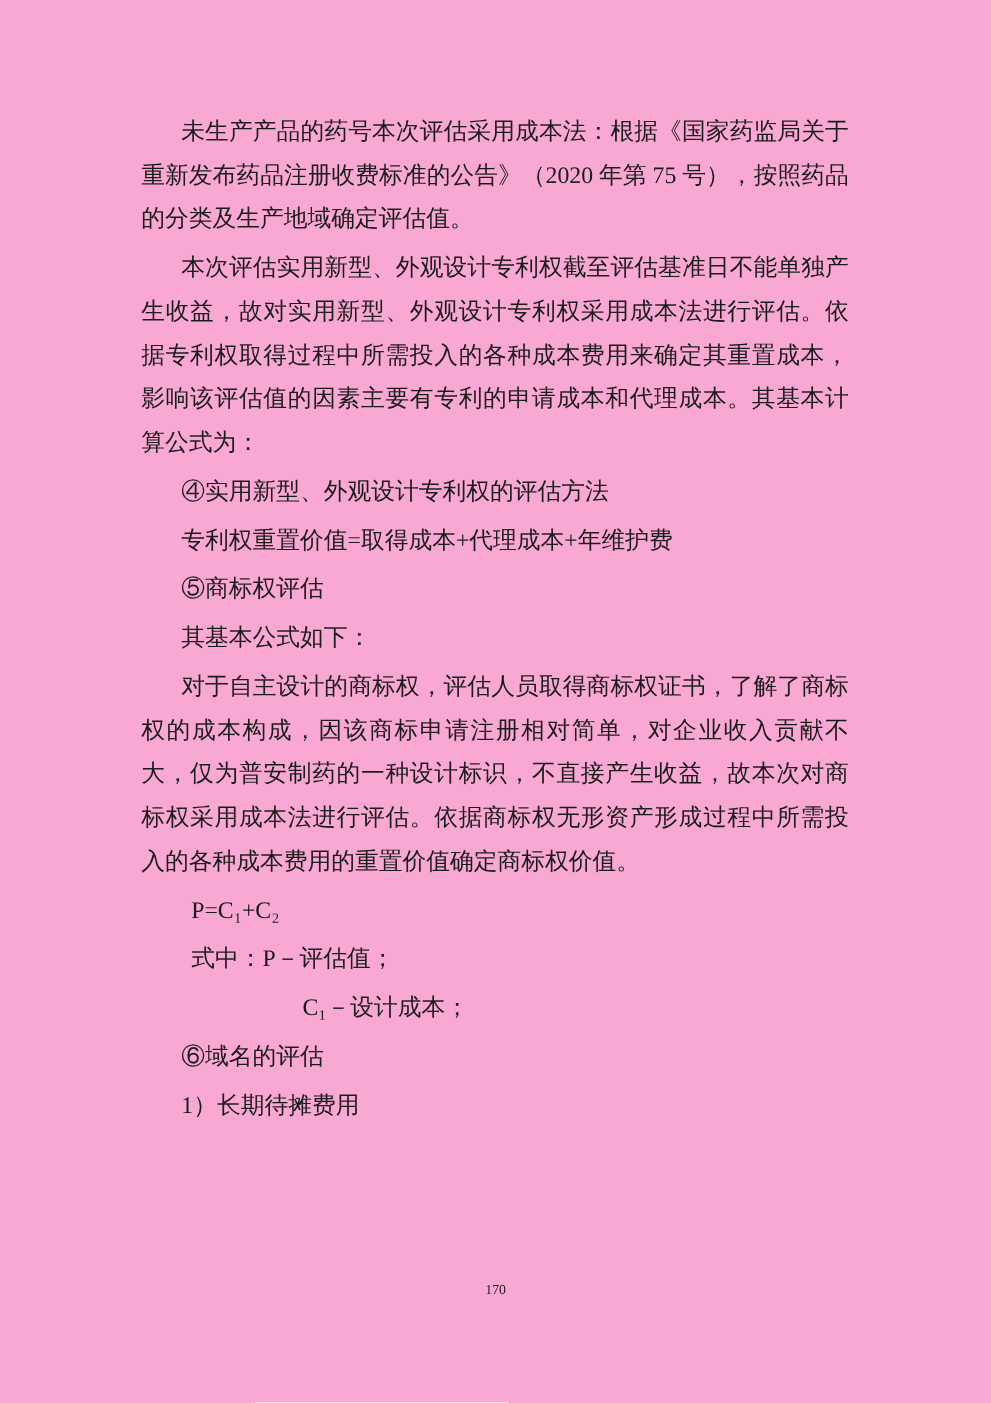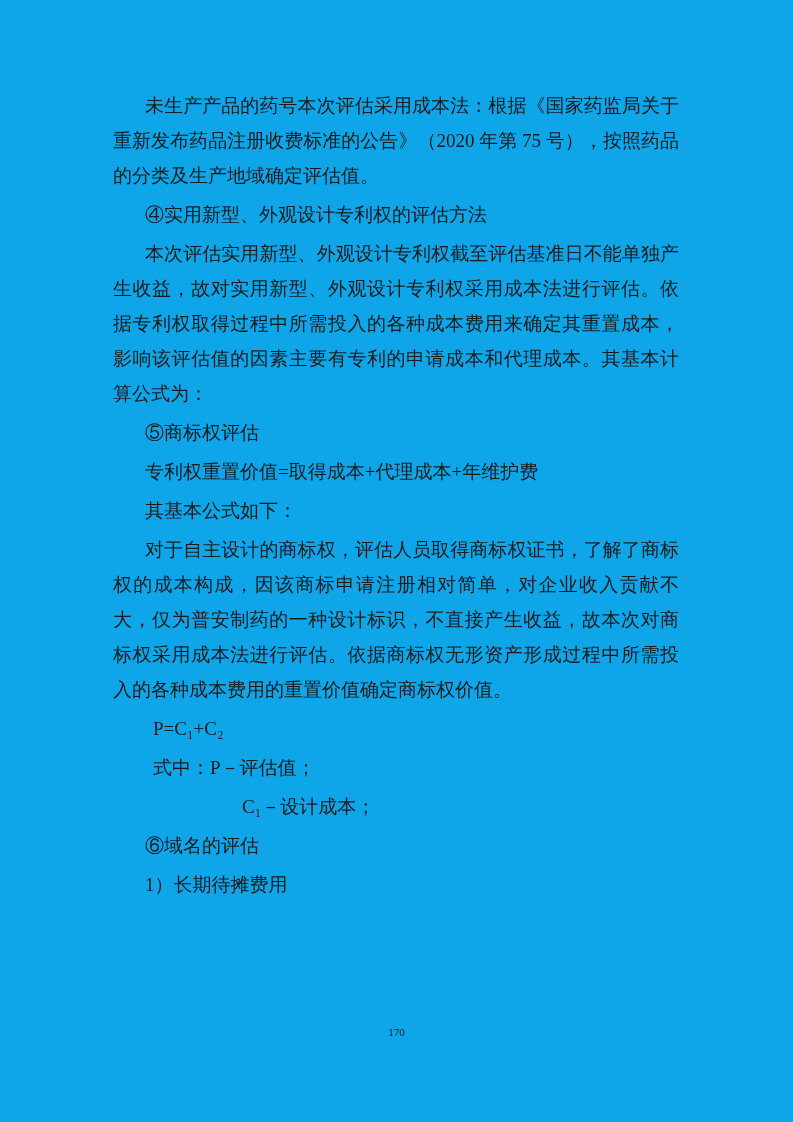--- a/index.html
+++ b/index.html
@@ -4,21 +4,21 @@
 <style>
   html, body {
     margin: 0;
     padding: 0;
     background: #ffffff;
   }
   .page {
     position: relative;
     width: 793px;
     height: 1122px;
-    background: #0ea5e9;
+    background: #f9a8d4;
     font-family: "Liberation Serif", "DejaVu Serif", serif;
     color: #1b1b1b;
     overflow: hidden;
     box-sizing: border-box;
   }
   .content {
     position: absolute;
     left: 113px;
     right: 114px;
     top: 88px;
@@ -60,24 +60,24 @@
     line-height: 20px;
     color: #1b1b1b;
   }
 </style>
 </head>
 <body>
 
 <div class="page">
   <div class="content">
     <p class="indent">未生产产品的药号本次评估采用成本法：根据《国家药监局关于重新发布药品注册收费标准的公告》（2020 年第 75 号），按照药品的分类及生产地域确定评估值。</p>
+    <p class="indent">本次评估实用新型、外观设计专利权截至评估基准日不能单独产生收益，故对实用新型、外观设计专利权采用成本法进行评估。依据专利权取得过程中所需投入的各种成本费用来确定其重置成本，影响该评估值的因素主要有专利的申请成本和代理成本。其基本计算公式为：</p>
     <p class="indent single">④实用新型、外观设计专利权的评估方法</p>
-    <p class="indent">本次评估实用新型、外观设计专利权截至评估基准日不能单独产生收益，故对实用新型、外观设计专利权采用成本法进行评估。依据专利权取得过程中所需投入的各种成本费用来确定其重置成本，影响该评估值的因素主要有专利的申请成本和代理成本。其基本计算公式为：</p>
+    <p class="indent single">专利权重置价值=取得成本+代理成本+年维护费</p>
     <p class="indent single">⑤商标权评估</p>
-    <p class="indent single">专利权重置价值=取得成本+代理成本+年维护费</p>
     <p class="indent single">其基本公式如下：</p>
     <p class="indent">对于自主设计的商标权，评估人员取得商标权证书，了解了商标权的成本构成，因该商标申请注册相对简单，对企业收入贡献不大，仅为普安制药的一种设计标识，不直接产生收益，故本次对商标权采用成本法进行评估。依据商标权无形资产形成过程中所需投入的各种成本费用的重置价值确定商标权价值。</p>
     <p class="findent">P=C₁+C₂</p>
     <p class="findent">式中：P－评估值；</p>
     <p class="c1-line">C₁－设计成本；</p>
     <p class="indent single">⑥域名的评估</p>
     <p class="indent single">1）长期待摊费用</p>
   </div>
   <div class="footer">170</div>
 </div>

